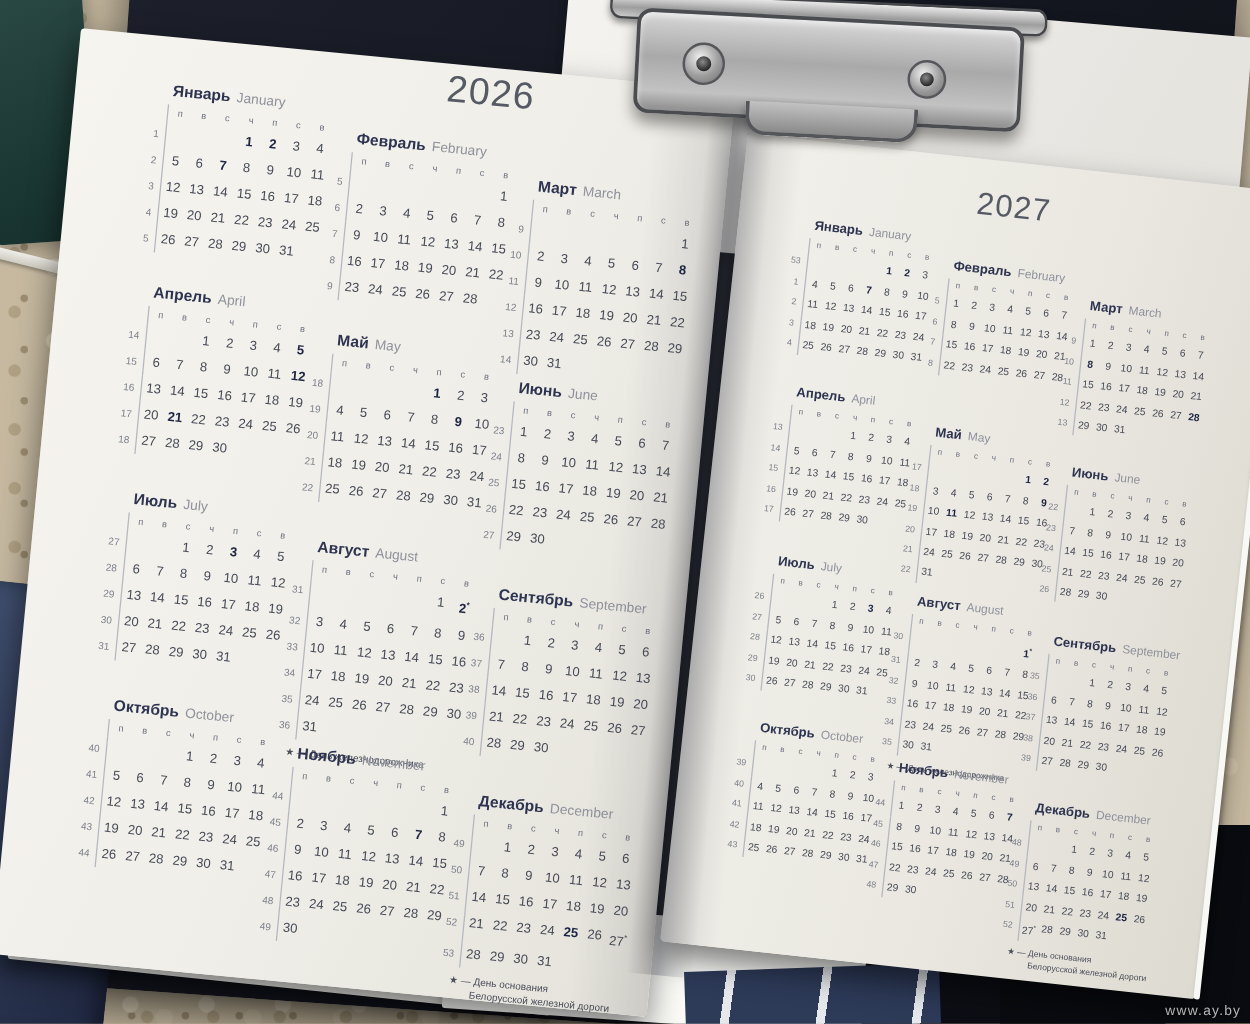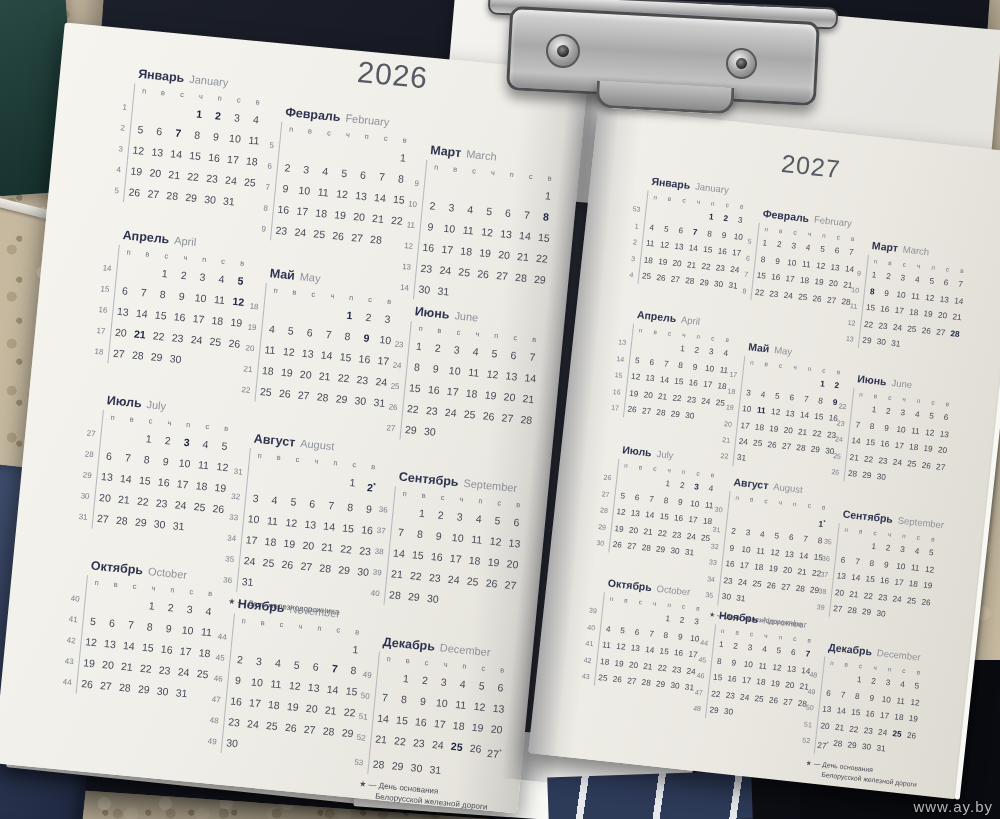--- a/index.html
+++ b/index.html
@@ -166,21 +166,21 @@
   }
   .rivet::after{
     content:'';position:absolute;inset:29%;border-radius:50%;
     background:radial-gradient(circle at 42% 38%,#8a8a8a,#1f1f1f 75%);
   }
   .rivet-left{left:546px;top:34px;width:30px;height:30px;transform:rotate(3deg);}
   .rivet-right{left:726px;top:48px;width:27px;height:27px;transform:rotate(3deg);}
   
   .watermark{
     position:absolute;right:7px;bottom:4px;
-    font-size:15px;letter-spacing:1px;color:rgba(212,212,212,.85);
+    font-size:11px;letter-spacing:1px;color:rgba(212,212,212,.85);
     text-shadow:0 0 2px rgba(0,0,0,.6);
   }
 </style>
 </head>
 <body>
 
 <div class="carpet"></div>
 <div class="teal-cloth"></div>
 <div class="cable"></div>
 <div class="clipboard"></div>

